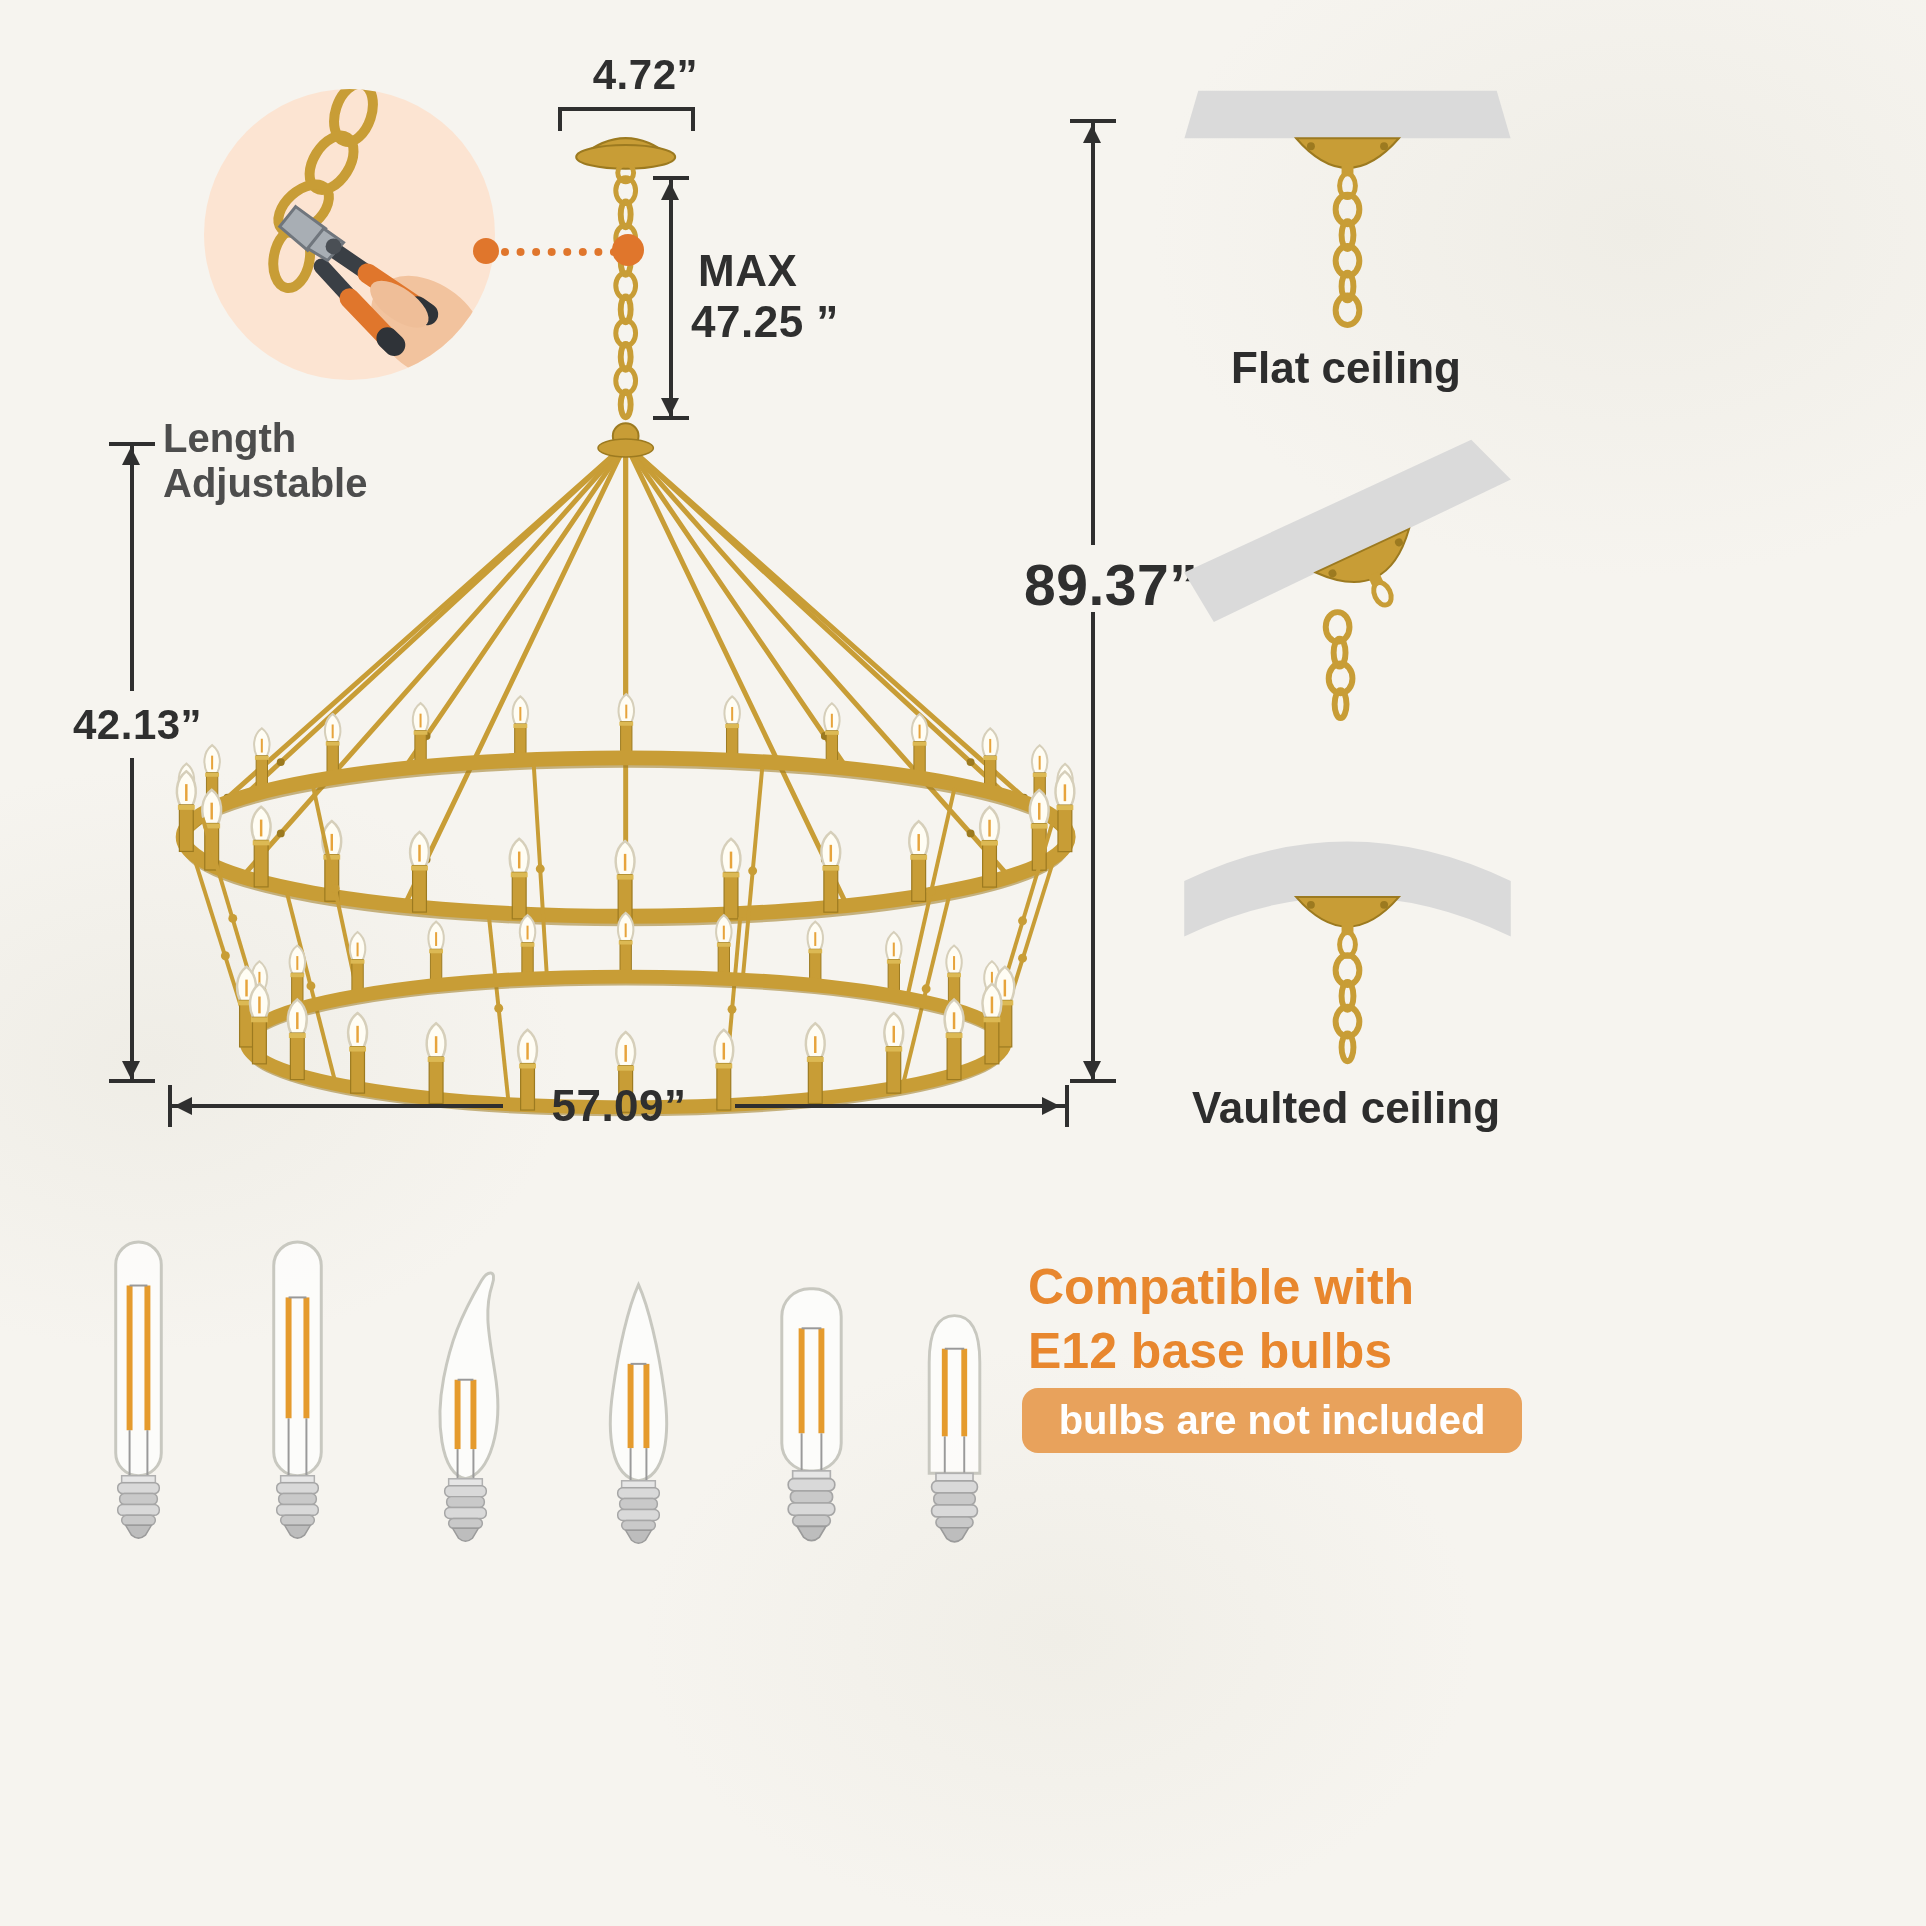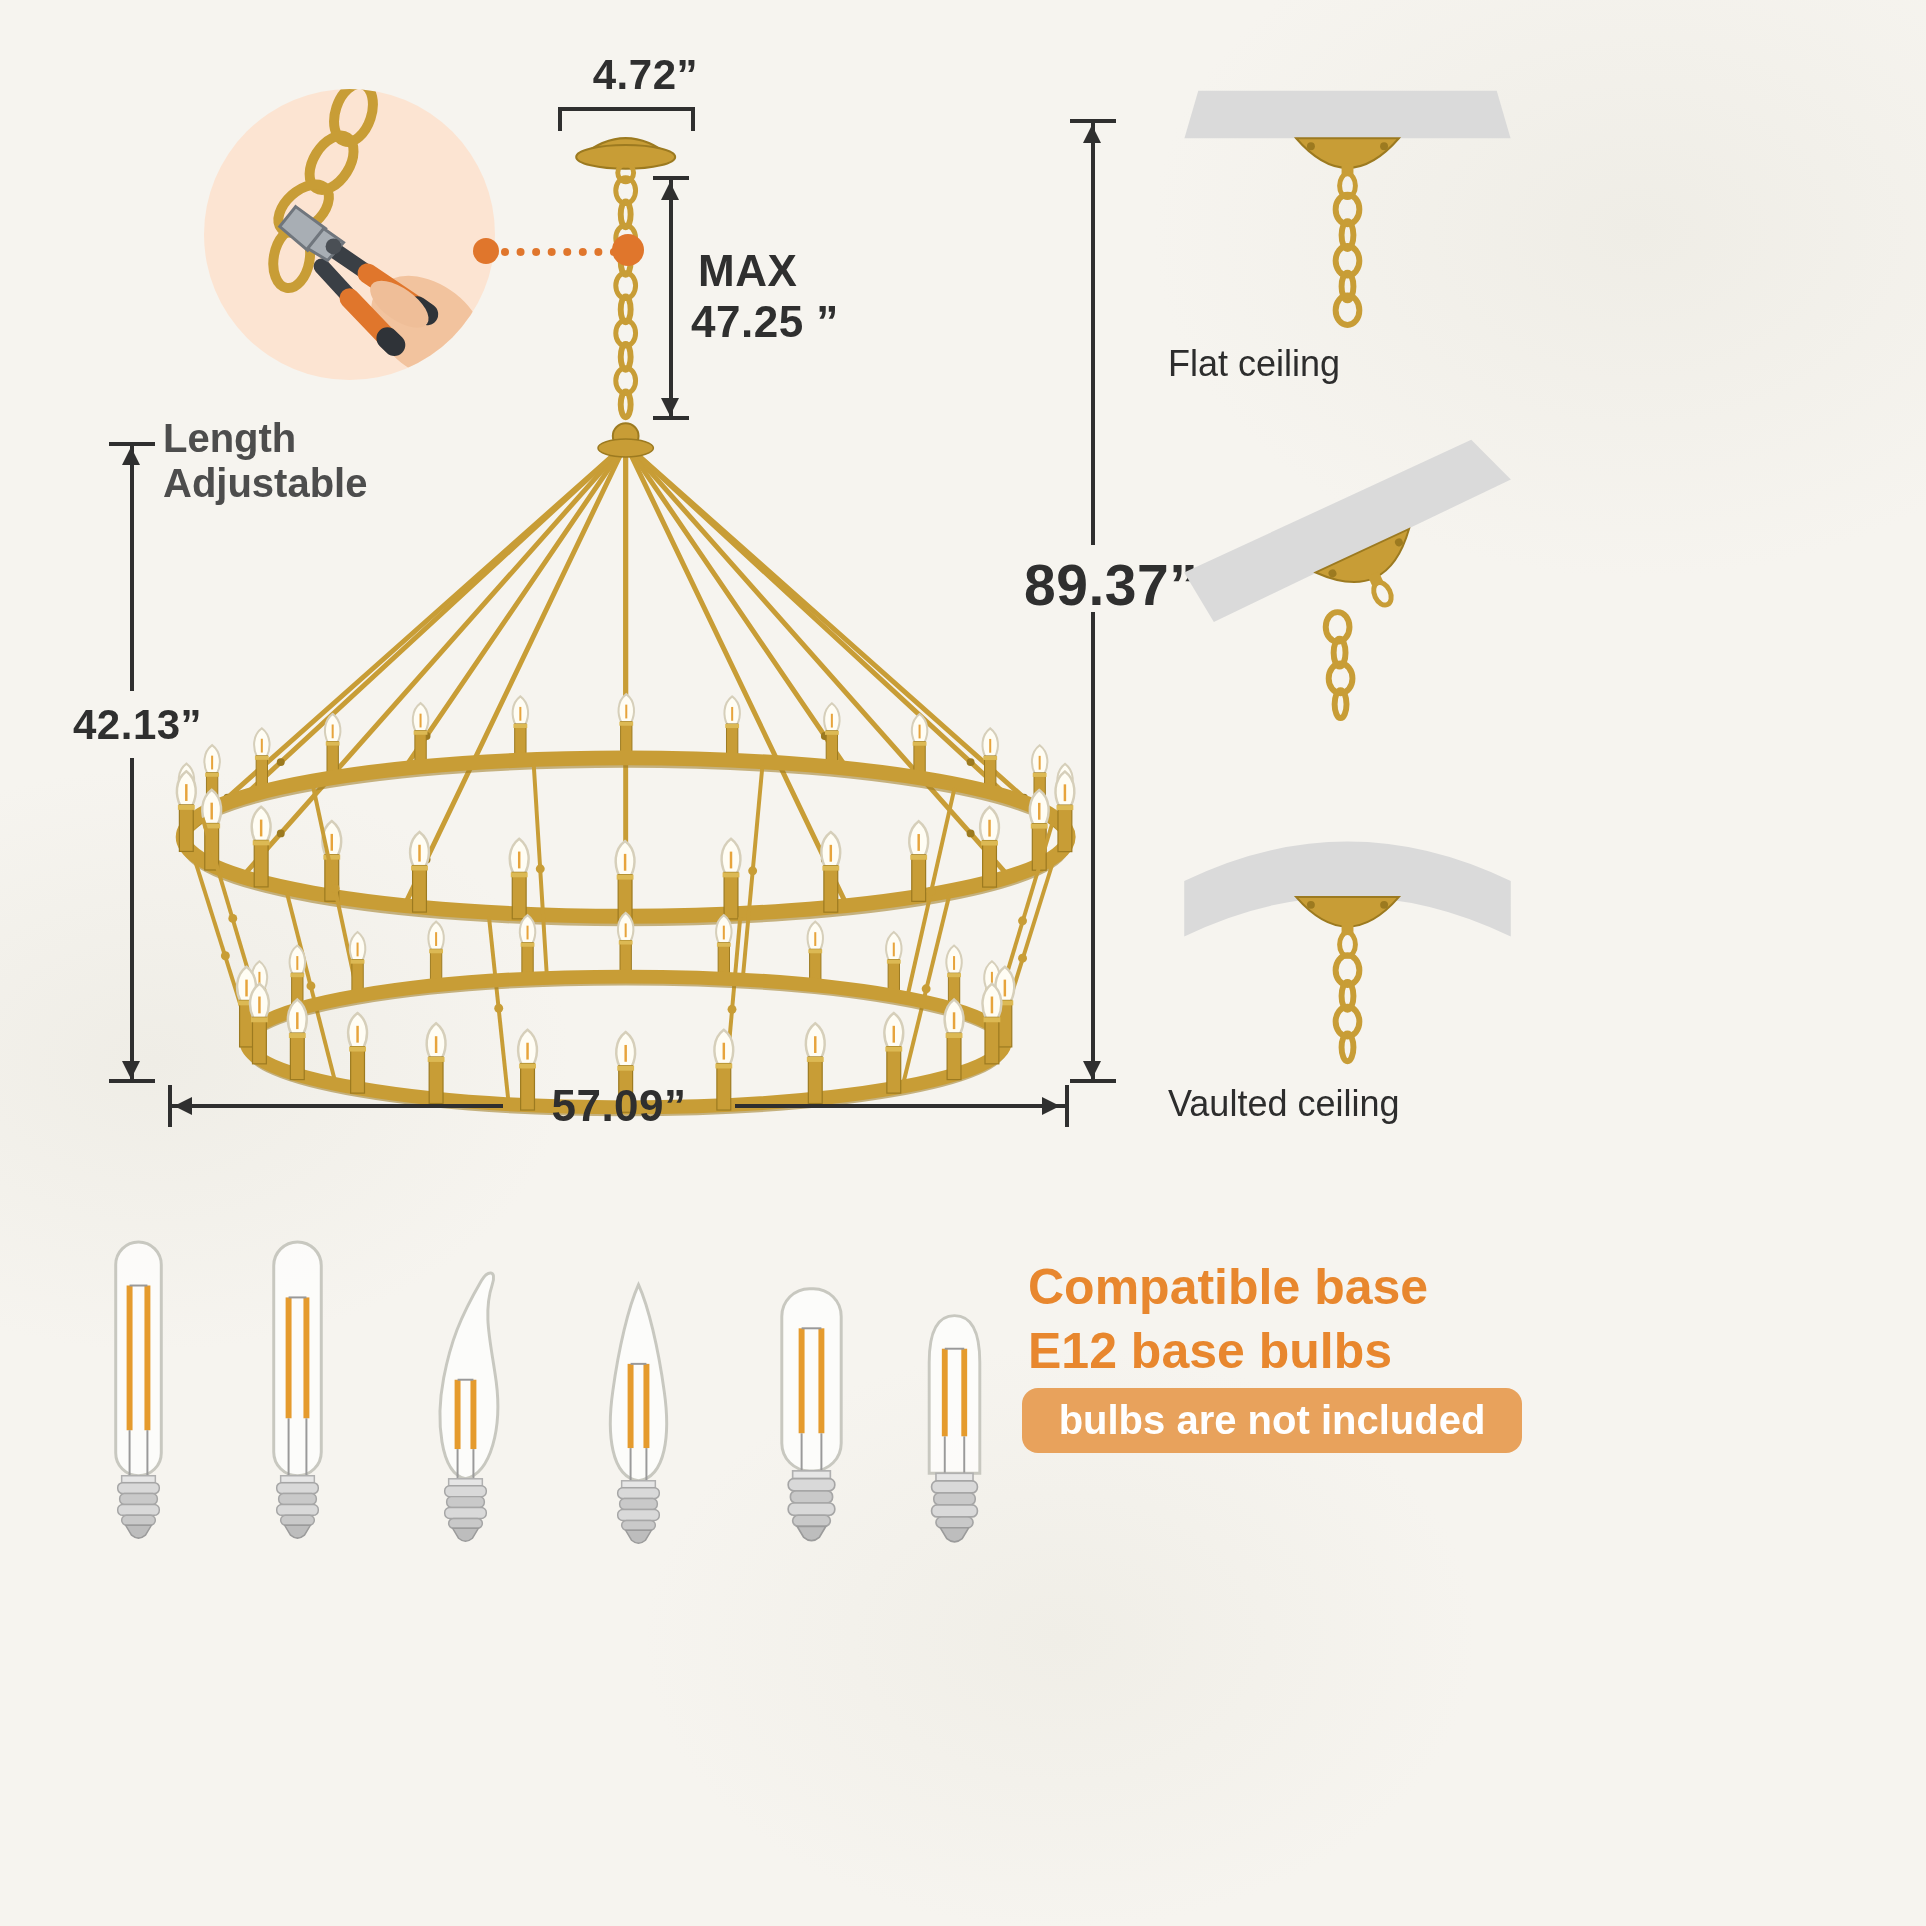--- a/index.html
+++ b/index.html
@@ -29,21 +29,21 @@
     position:absolute;left:204px;top:89px;width:291px;height:291px;border-radius:50%;
     background:#fce4d2;overflow:hidden;
   }
   .dotline{position:absolute;left:501px;top:248px;width:117px;border-top:8px dotted #e0762c;}
   .dot{position:absolute;border-radius:50%;background:#e0762c;}
   .adjustable{
     position:absolute;left:163px;top:416px;width:426px;text-align:left;
     font-size:40px;font-weight:800;color:#4d4d4d;line-height:1.12;
   }
   
-  .ceil-label{position:absolute;left:1168px;width:356px;text-align:left;font-size:36px;font-weight:400;color:#2d2d2d;}
+  .ceil-label{position:absolute;left:1168px;width:356px;text-align:center;font-size:44px;font-weight:700;color:#2d2d2d;}
   
   .compat{position:absolute;left:1028px;top:1255px;width:535px;font-size:50px;font-weight:800;color:#e8872e;line-height:1.28;}
   .badge{
     position:absolute;left:1022px;top:1388px;width:500px;height:65px;border-radius:16px;
     background:#e8a25c;color:#ffffff;font-size:40px;font-weight:700;text-align:center;line-height:65px;
   }
   svg{display:block;}
 </style>
 </head>
 <body>
@@ -614,19 +614,19 @@
     <path d="M34,214 L34,100 Q34,52 60,52 Q86,52 86,100 L86,214 Z" fill="#ffffff" fill-opacity="0.7" stroke="#c8c8c0" stroke-width="3"></path>
     <line x1="50" y1="86" x2="50" y2="176" stroke="#e59b2d" stroke-width="6"></line>
     <line x1="70" y1="86" x2="70" y2="176" stroke="#e59b2d" stroke-width="6"></line>
     <line x1="50" y1="86" x2="70" y2="86" stroke="#999999" stroke-width="2"></line>
     <line x1="50" y1="176" x2="50" y2="214" stroke="#9a9a9a" stroke-width="2"></line>
     <line x1="70" y1="176" x2="70" y2="214" stroke="#9a9a9a" stroke-width="2"></line>
     <use href="#e12base" transform="translate(60,214) scale(1.12)"></use>
   </svg>
 
   <div class="compat">
-    <div>Compatible base</div>
+    <div>Compatible with</div>
     <div>E12 base bulbs</div>
   </div>
   <div class="badge">bulbs are not included</div>
 
 </div>
 
 
 </body></html>

